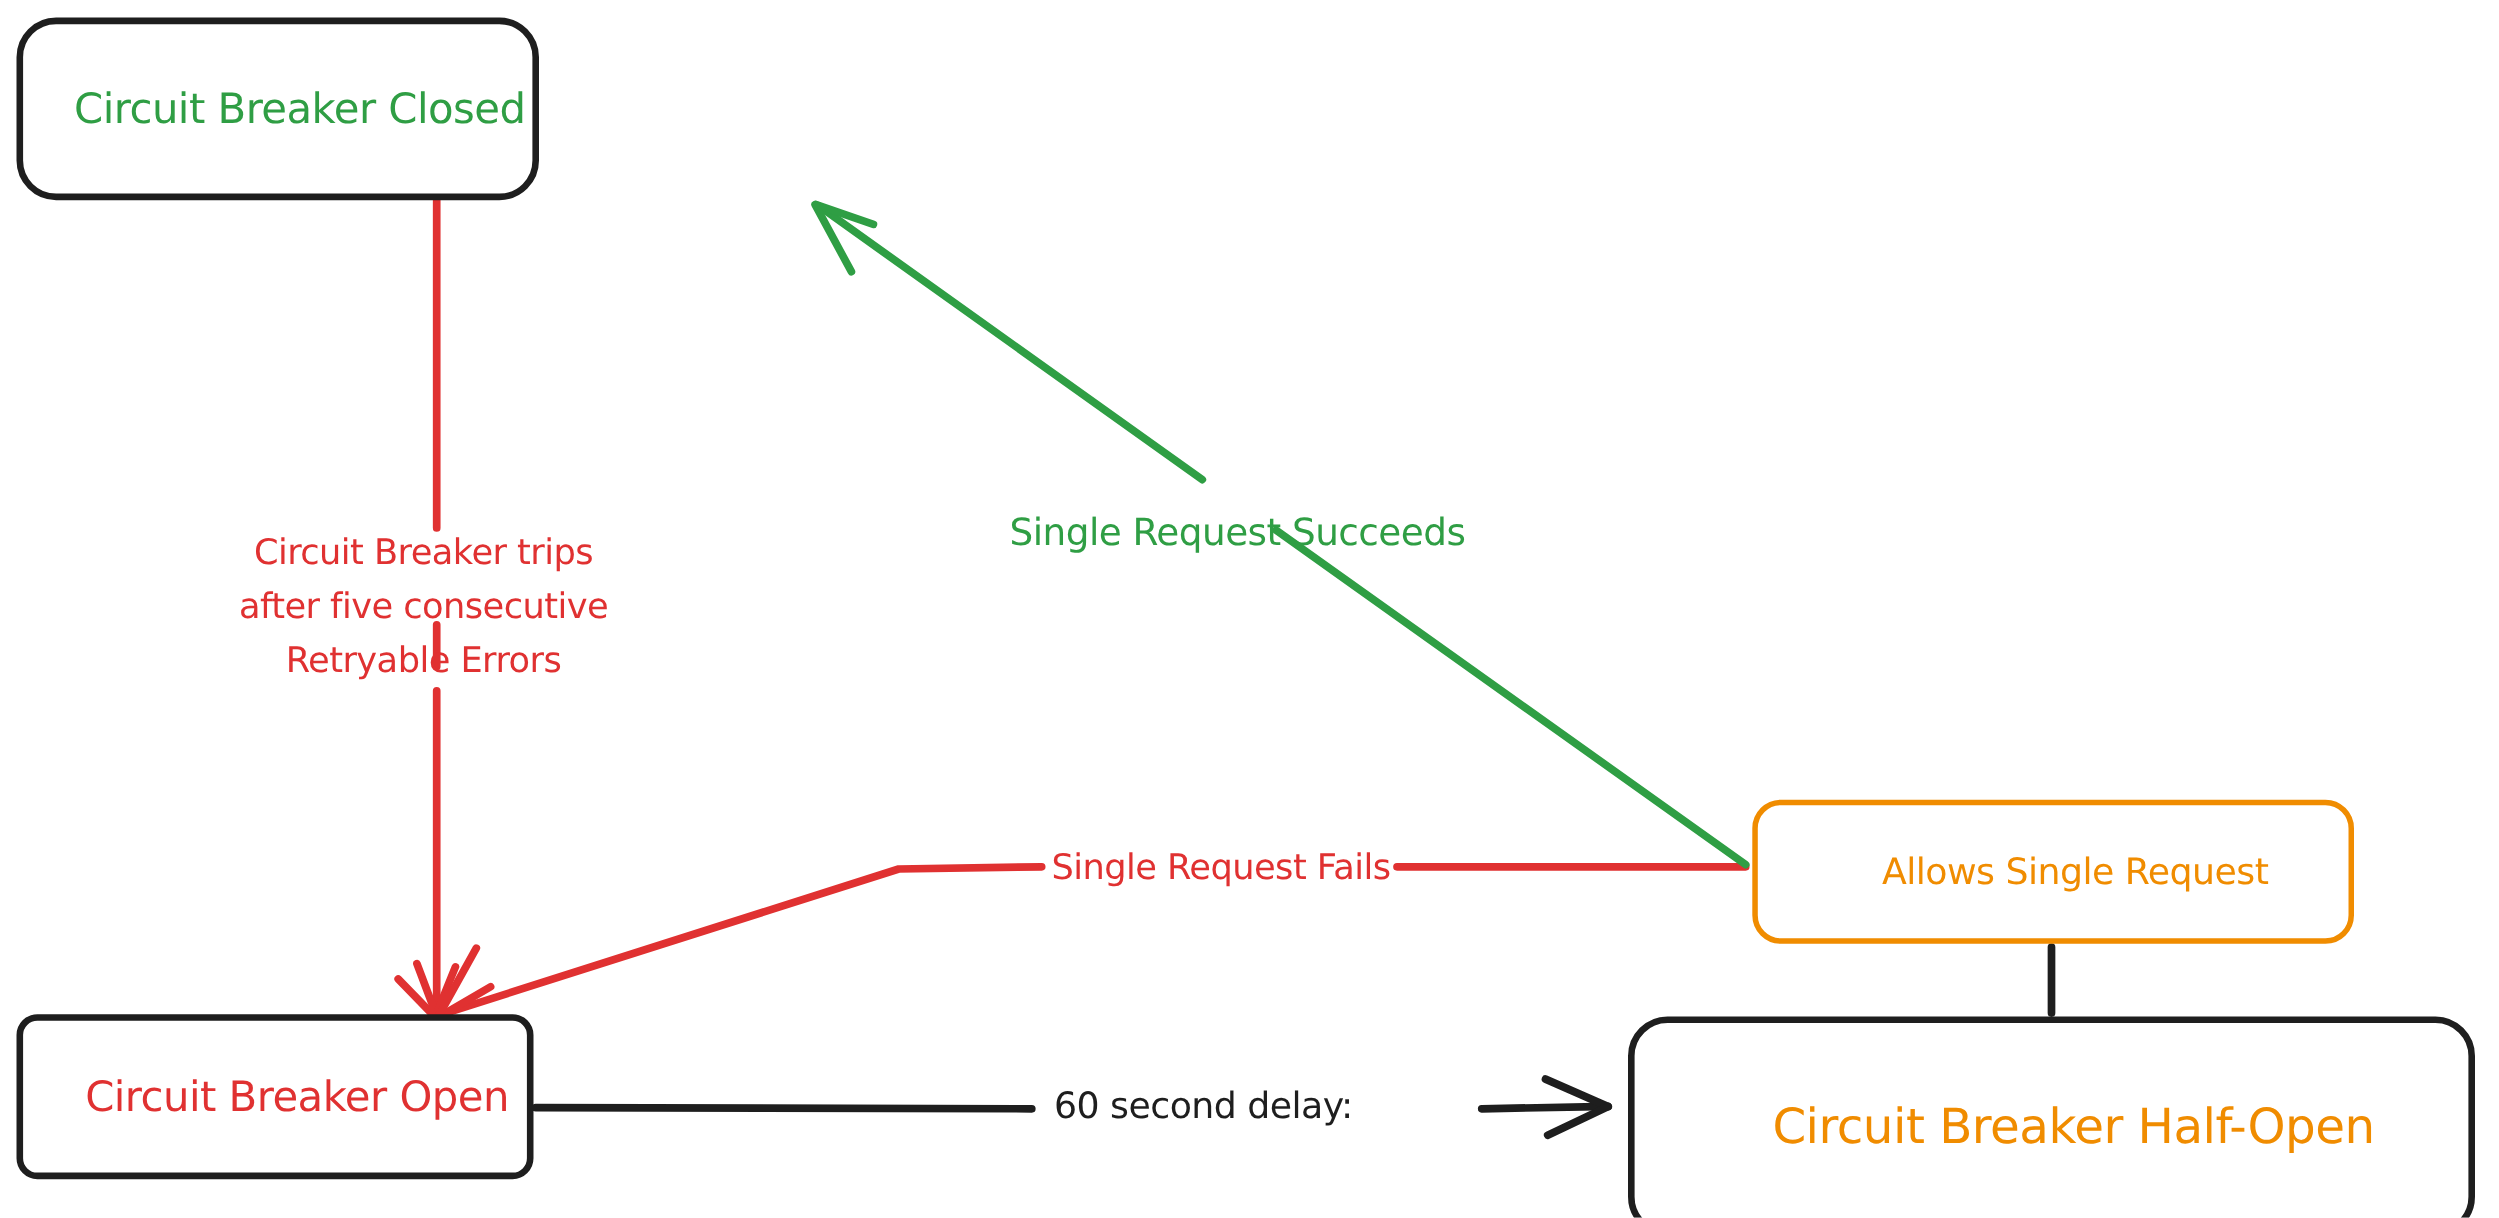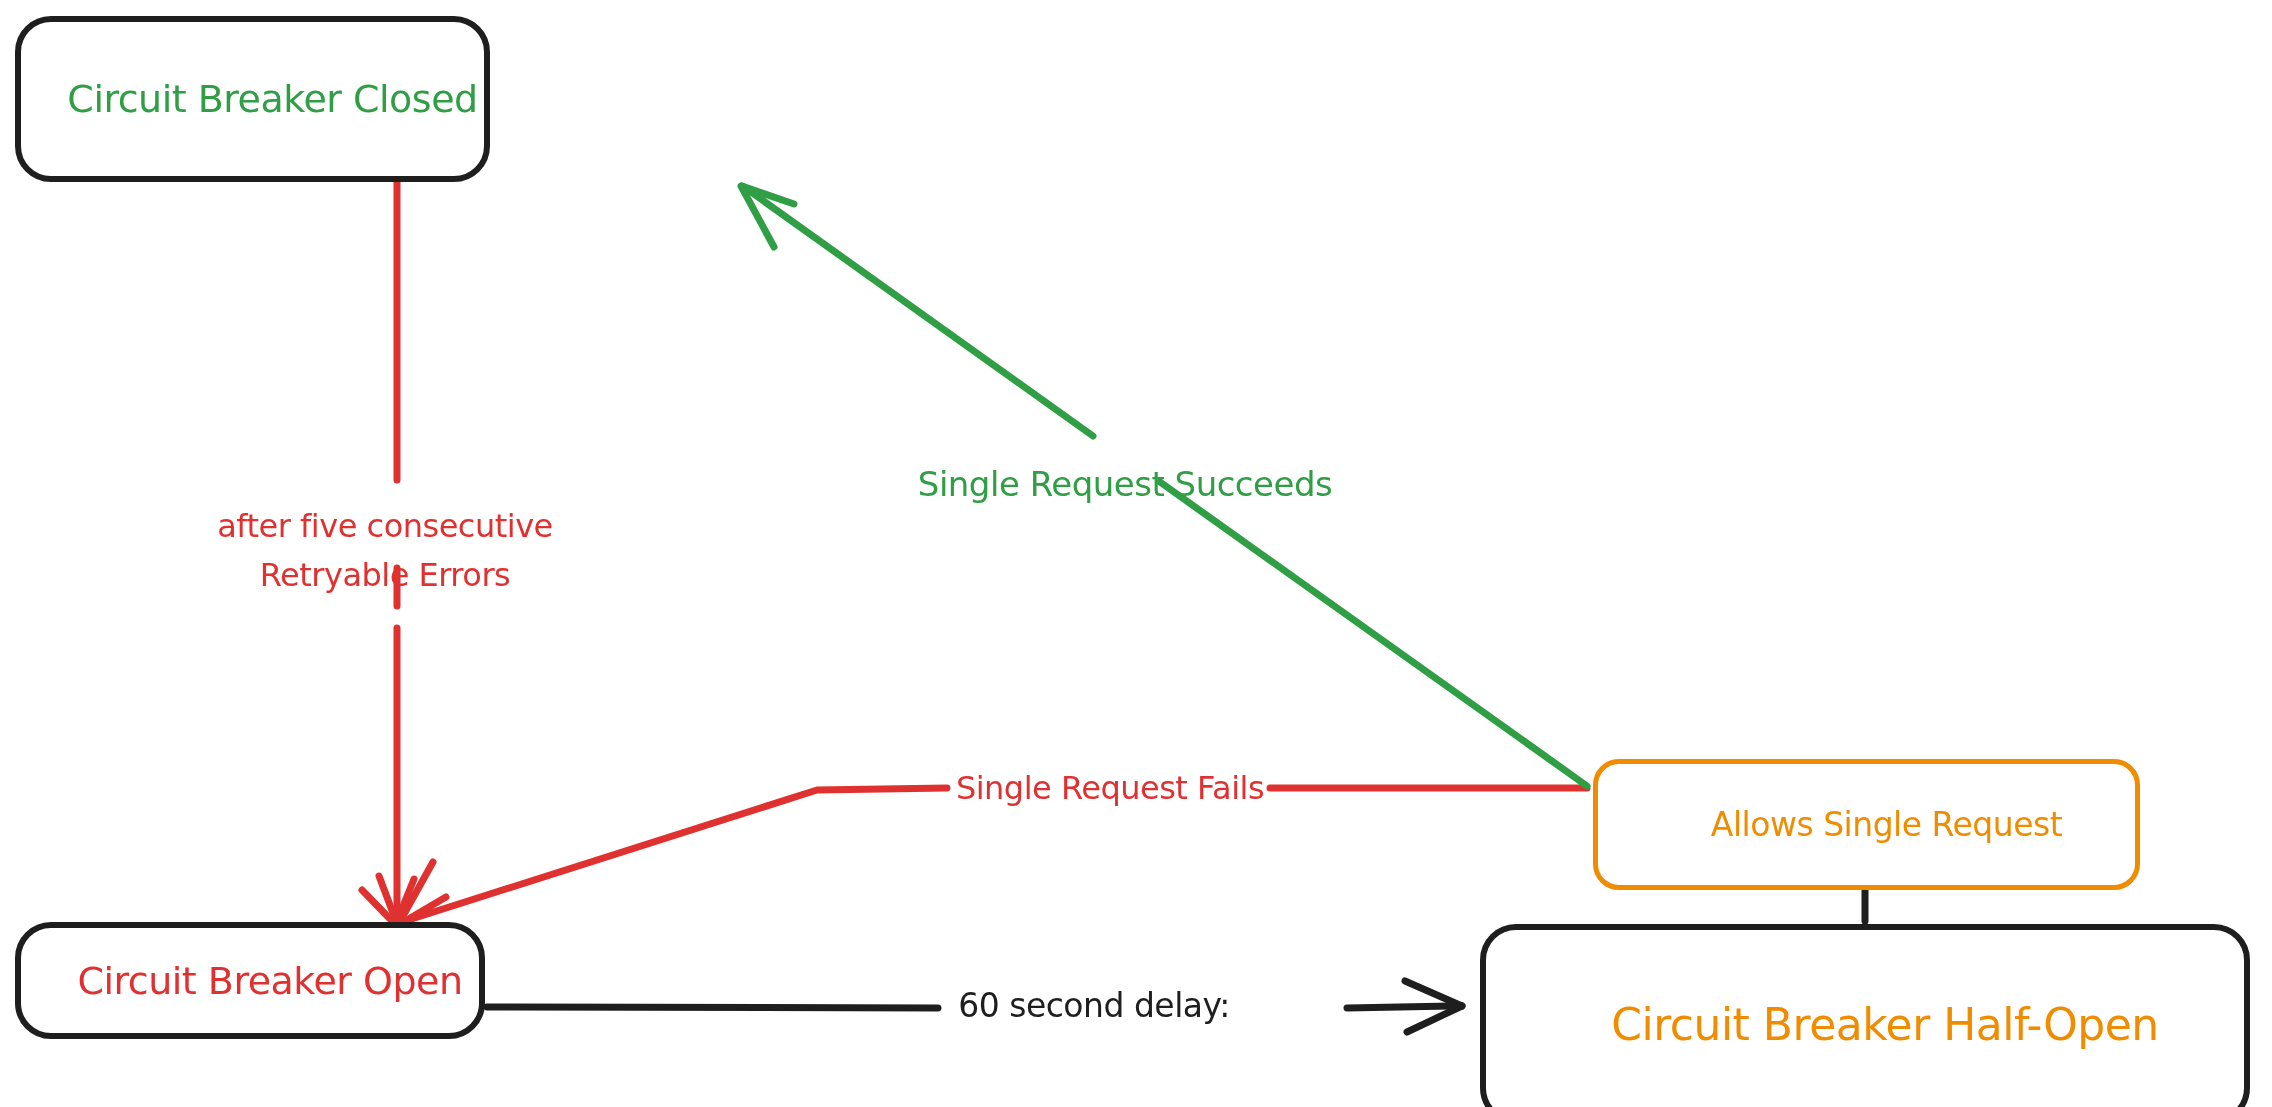--- a/index.html
+++ b/index.html
@@ -16,24 +16,24 @@
   .stroke-green{stroke:var(--closed); stroke-width:7;}
   .stroke-black{stroke:var(--neutral); stroke-width:7;}
 
   .node{
     position:absolute; display:flex; align-items:center; justify-content:center;
     background:var(--bg); box-sizing:border-box; text-align:center;
     letter-spacing:-0.5px;
     padding-left:40px;
   }
   .node-black{border:6px solid var(--neutral); border-radius:36px;}
-  .node-orange{border:5px solid var(--half); border-radius:26px;margin-top:32px;}
+  .node-orange{border:5px solid var(--half); border-radius:26px;}
 
   .node-closed  {left:15px;  top:16px;  width:475px; height:166px; font-size:38px; color:var(--closed);}
-  .node-open    {left:15px;  top:922px; width:470px; height:117px; font-size:38px; color:var(--open);}
+  .node-open    {left:15px;  top:922px; width:470px; height:150px; font-size:38px; color:var(--open);border-radius:19px;}
   .node-half    {left:1480px;top:924px; width:770px; height:200px; font-size:44px; color:var(--half);}
   .node-allows  {left:1593px;top:727px; width:547px; height:131px; font-size:33px; color:var(--half);}
 
   .edge-label{
     position:absolute; transform:translate(-50%,-50%);
     text-align:center; white-space:nowrap; letter-spacing:-0.5px;
   }
   .label-trips   {left:385px;  top:551px;  color:var(--open);   font-size:32px; line-height:49px;}
   .label-succeeds{left:1125px; top:484px;  color:var(--closed); font-size:34px;}
   .label-fails   {left:1110px; top:788px;  color:var(--open);   font-size:32px;}
@@ -99,20 +99,21 @@
 
   <div class="node node-black node-half">
     <span>Circuit Breaker Half-Open</span>
   </div>
 
   <div class="node node-orange node-allows">
     <span>Allows Single Request</span>
   </div>
 
   <div class="edge-label label-trips">
+    <div>Circuit Breaker trips</div>
     <div>after five consecutive</div>
     <div>Retryable Errors</div>
   </div>
 
   <div class="edge-label label-fails">Single Request Fails</div>
 
   <div class="edge-label label-succeeds">Single Request Succeeds</div>
 
   <div class="edge-label label-delay">
     <div>60 second delay:</div>

